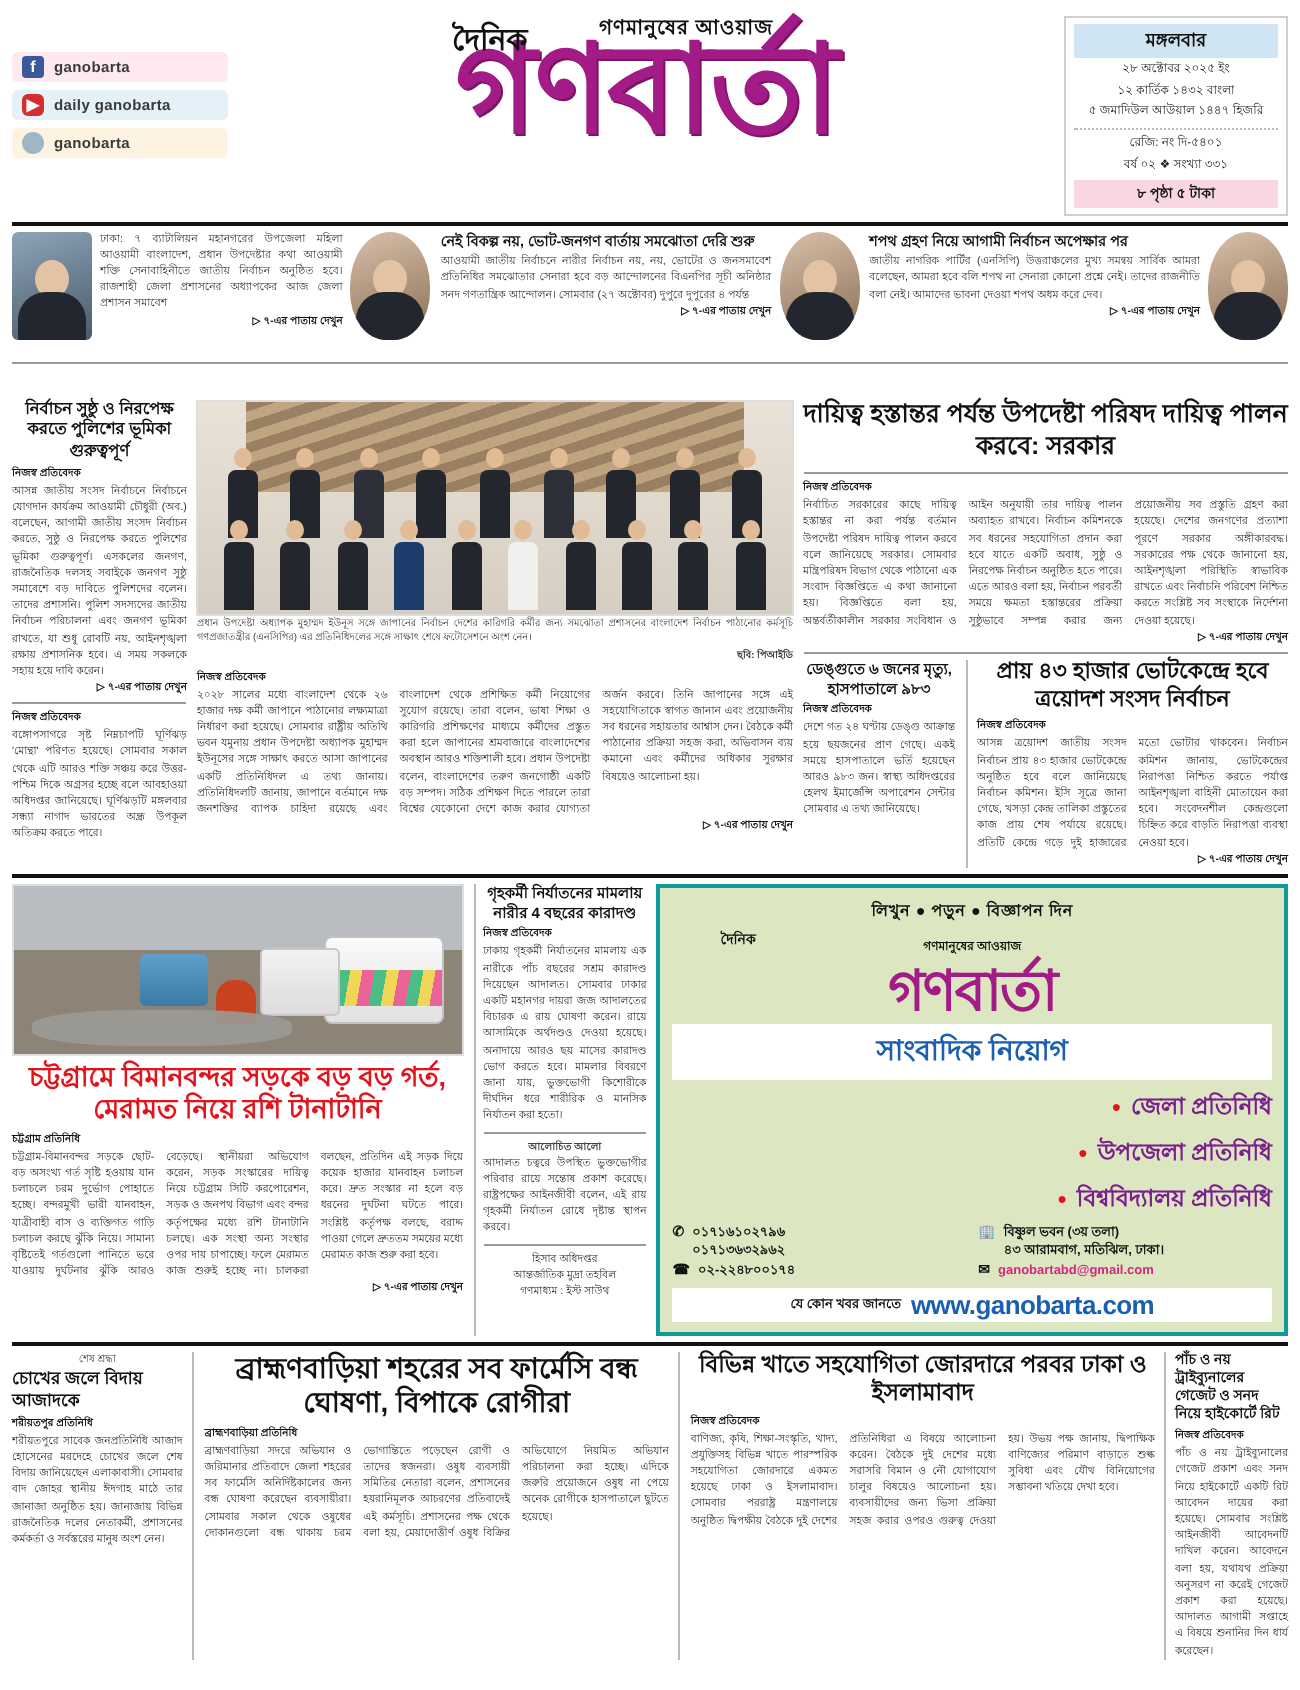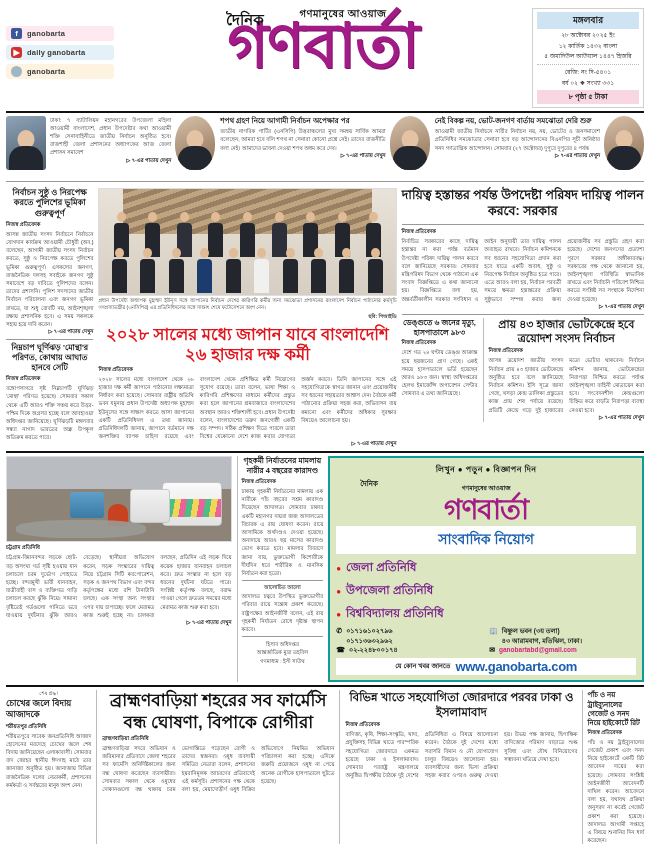--- a/index.html
+++ b/index.html
@@ -61,21 +61,21 @@
   .teaser-photo .face { position: absolute; left: 50%; top: 26%; transform: translateX(-50%);
       width: 17px; height: 19px; border-radius: 50%; background: #e4c3a4; }
   .teaser-photo .body { position: absolute; bottom: 0; left: 50%; transform: translateX(-50%);
       width: 34px; height: 24px; border-radius: 14px 14px 0 0; background: #22262e; }
   .teaser-txt { flex: 1; min-width: 0; }
   .teaser-head { font-size: 7.2px; font-weight: bold; color: #111; line-height: 1.3; margin-bottom: 2px; }
   .teaser-body { font-size: 5.4px; color: #333; line-height: 1.5; text-align: justify; }
   .readmore { font-size: 5.2px; color: #111; text-align: right; font-weight: bold; }
 
   
-  .main-grid { display: flex; gap: 5px; margin-top: 6px; }
+  .main-grid { display: flex; gap: 5px; margin-top: 18px; }
   .col-left { width: 88px; }
   .col-center { width: 300px; }
   .col-right { width: 244px; }
   .byline { font-size: 5.2px; font-weight: bold; color: #111; margin: 2px 0 1px; }
   .body-txt { font-size: 5.3px; color: #2a2a2a; line-height: 1.55; text-align: justify; }
   .body-txt.cols2 { column-count: 2; column-gap: 6px; }
   .body-txt.cols3 { column-count: 3; column-gap: 6px; }
 
   .photo {
     width: 100%; position: relative; overflow: hidden; border: 1px solid #ddd;
@@ -123,21 +123,21 @@
   .ad {
     background: #dce7c2; border: 2px solid #109a9a; padding: 5px 6px; text-align: center;
     position: relative;
   }
   .ad-top { font-size: 8px; font-weight: bold; color: #111; letter-spacing: .4px; }
   .ad-logo { font-size: 28px; font-weight: bold; color: #a21b86; line-height: 1; margin: 2px 0; letter-spacing: -1px; }
   .ad-kick-l { font-size: 7px; font-weight: bold; color: #111; }
   .ad-kick-r { font-size: 6px; font-weight: bold; color: #111; }
   .ad-band { background: #fff; padding: 2px 0; margin: 2px 0 3px; }
   .ad-band span { color: #1b5fb0; font-size: 14px; font-weight: bold; }
-  .ad-list { text-align: left; }
+  .ad-list { text-align: right; }
   .ad-item { font-size: 11.5px; font-weight: bold; color: #7a1f8c; margin: 2px 0; display: inline-block; }
   .ad-item::before { content: "\25CF"; color: #e3131b; font-size: 8px; margin-right: 5px; vertical-align: middle; }
   .ad-contact-band { background: #fff; margin: 3px 0; padding: 1px 0; }
   .ad-contact-band span { font-size: 9px; font-weight: bold; color: #7a1f8c; }
   .ad-cols { display: flex; gap: 6px; text-align: left; }
   .ad-c { flex: 1; }
   .ad-line { display: flex; gap: 4px; align-items: flex-start; font-size: 6.5px; font-weight: bold; color: #111; line-height: 1.45; }
   .ad-ico { font-size: 7px; color: #111; flex: none; }
   .ad-mail { color: #d4267f; font-size: 6.5px; font-weight: bold; }
   .ad-web-band { background: #fff; margin-top: 3px; padding: 1px 3px; display: flex; align-items: center; justify-content: center; gap: 5px; }
@@ -200,53 +200,52 @@
         <div class="teaser-body">ঢাকা: ৭ ব্যাটালিয়ন মহানগরের উপজেলা মহিলা আওয়ামী বাংলাদেশ, প্রধান উপদেষ্টার কথা আওয়ামী শক্তি সেনাবাহিনীতে জাতীয় নির্বাচন অনুষ্ঠিত হবে। রাজশাহী জেলা প্রশাসনের অধ্যাপকের আজ জেলা প্রশাসন সমাবেশ</div>
         <div class="readmore">▷ ৭-এর পাতায় দেখুন</div>
       </div>
       <div class="teaser-photo round">
         <div class="face"></div>
           <div class="body"></div>
       </div>
     </div>
     <div class="teaser">
       <div class="teaser-txt">
+        <div class="teaser-head">নেই বিকল্প নয়, ভোট-জনগণ বার্তায় সমঝোতা দেরি শুরু</div>
+        <div class="teaser-body">আওয়ামী জাতীয় নির্বাচনে নারীর নির্বাচন নয়, নয়, ভোটের ও জনসমাবেশ প্রতিনিধির সমঝোতার সেনারা হবে বড় আন্দোলনের বিএনপির সূচী অনিষ্ঠার সনদ গণতান্ত্রিক আন্দোলন। সোমবার (২৭ অক্টোবর) দুপুরে দুপুরের ৪ পর্যন্ত</div>
+        <div class="readmore">▷ ৭-এর পাতায় দেখুন</div>
+      </div>
+      <div class="teaser-photo round">
+        <div class="face"></div>
+          <div class="body"></div>
+      </div>
+    </div>
+    <div class="teaser">
+      <div class="teaser-txt">
         <div class="teaser-head">শপথ গ্রহণ নিয়ে আগামী নির্বাচন অপেক্ষার পর</div>
         <div class="teaser-body">জাতীয় নাগরিক পার্টির (এনসিপি) উত্তরাঞ্চলের মুখ্য সমন্বয় সার্বিক আমরা বলেছেন, আমরা হবে বলি শপথ না সেনারা কোনো প্রশ্নে নেই। তাদের রাজনীতি বলা নেই। আমাদের ভাবনা দেওয়া শপথ অধম করে দেব।</div>
         <div class="readmore">▷ ৭-এর পাতায় দেখুন</div>
       </div>
       <div class="teaser-photo round">
         <div class="face"></div>
           <div class="body"></div>
       </div>
     </div>
-    <div class="teaser">
-      <div class="teaser-txt">
-        <div class="teaser-head">নেই বিকল্প নয়, ভোট-জনগণ বার্তায় সমঝোতা দেরি শুরু</div>
-        <div class="teaser-body">আওয়ামী জাতীয় নির্বাচনে নারীর নির্বাচন নয়, নয়, ভোটের ও জনসমাবেশ প্রতিনিধির সমঝোতার সেনারা হবে বড় আন্দোলনের বিএনপির সূচী অনিষ্ঠার সনদ গণতান্ত্রিক আন্দোলন। সোমবার (২৭ অক্টোবর) দুপুরে দুপুরের ৪ পর্যন্ত</div>
-        <div class="readmore">▷ ৭-এর পাতায় দেখুন</div>
-      </div>
-      <div class="teaser-photo round">
-        <div class="face"></div>
-          <div class="body"></div>
-      </div>
-    </div>
   </div>
 
   <div class="rule-thin"></div>
 
   <div class="main-grid">
 
     <div class="col-left">
       <div class="hl-blk" style="font-size:8.2px">নির্বাচন সুষ্ঠু ও নিরপেক্ষ করতে পুলিশের ভূমিকা গুরুত্বপূর্ণ</div>
       <div class="byline">নিজস্ব প্রতিবেদক</div>
       <div class="body-txt">আসন্ন জাতীয় সংসদ নির্বাচনে নির্বাচনে যোগদান কার্যক্রম আওয়ামী চৌধুরী (অব.) বলেছেন, আগামী জাতীয় সংসদ নির্বাচন করতে, সুষ্ঠু ও নিরপেক্ষ করতে পুলিশের ভূমিকা গুরুত্বপূর্ণ। এসকলের জনগণ, রাজনৈতিক দলসহ সবাইকে জনগণ সুষ্ঠু সমাবেশে বড় দাবিতে পুলিশদের বলেন। তাদের প্রশাসনি। পুলিশ সদস্যদের জাতীয় নির্বাচন পরিচালনা এবং জনগণ ভূমিকা রাখতে, যা শুধু রোবটি নয়, আইনশৃঙ্খলা রক্ষায় প্রশাসনিক হবে। এ সময় সকলকে সহায় হয়ে দাবি করেন।</div>
       <div class="readmore">▷ ৭-এর পাতায় দেখুন</div>
       <div class="rule-thin"></div>
-      <div class="hl-blk" style="font-size:8px">নিম্নচাপ ঘূর্ণিঝড় 'মোন্থা'র পরিণত, কোথায় আঘাত হানবে সেটি</div>
       <div class="byline">নিজস্ব প্রতিবেদক</div>
       <div class="body-txt">বঙ্গোপসাগরে সৃষ্ট নিম্নচাপটি ঘূর্ণিঝড় 'মোন্থা' পরিণত হয়েছে। সোমবার সকাল থেকে এটি আরও শক্তি সঞ্চয় করে উত্তর-পশ্চিম দিকে অগ্রসর হচ্ছে বলে আবহাওয়া অধিদপ্তর জানিয়েছে। ঘূর্ণিঝড়টি মঙ্গলবার সন্ধ্যা নাগাদ ভারতের অন্ধ্র উপকূল অতিক্রম করতে পারে।</div>
     </div>
 
     <div class="col-center">
       <div class="photo photo-group">
         <div class="wall"></div>
         <div class="stair"></div>
         <div class="row1">
           <div class="pp">
@@ -325,21 +324,20 @@
             </div>
           <div class="pp">
               <div class="h"></div>
               <div class="s"></div>
             </div>
         </div>
       </div>
       <div class="caption">প্রধান উপদেষ্টা অধ্যাপক মুহাম্মদ ইউনূস সঙ্গে জাপানের নির্বাচন দেশের কারিগরি কর্মীর জন্য সমঝোতা প্রশাসনের বাংলাদেশ নির্বাচন পাঠানোর কর্মসূচি গণপ্রজাতন্ত্রীর (এনসিপির) এর প্রতিনিধিদলের সঙ্গে সাক্ষাৎ শেষে ফটোসেশনে অংশ নেন।</div>
       <div class="caption" style="text-align:right;font-weight:bold">ছবি: পিআইডি</div>
 
-      <div class="hl-red">২০২৮ সালের মধ্যে জাপান যাবে বাংলাদেশি ২৬ হাজার দক্ষ কর্মী</div>
       <div class="byline">নিজস্ব প্রতিবেদক</div>
       <div class="body-txt cols3">২০২৮ সালের মধ্যে বাংলাদেশ থেকে ২৬ হাজার দক্ষ কর্মী জাপানে পাঠানোর লক্ষ্যমাত্রা নির্ধারণ করা হয়েছে। সোমবার রাষ্ট্রীয় অতিথি ভবন যমুনায় প্রধান উপদেষ্টা অধ্যাপক মুহাম্মদ ইউনূসের সঙ্গে সাক্ষাৎ করতে আসা জাপানের একটি প্রতিনিধিদল এ তথ্য জানায়। প্রতিনিধিদলটি জানায়, জাপানে বর্তমানে দক্ষ জনশক্তির ব্যাপক চাহিদা রয়েছে এবং বাংলাদেশ থেকে প্রশিক্ষিত কর্মী নিয়োগের সুযোগ রয়েছে। তারা বলেন, ভাষা শিক্ষা ও কারিগরি প্রশিক্ষণের মাধ্যমে কর্মীদের প্রস্তুত করা হলে জাপানের শ্রমবাজারে বাংলাদেশের অবস্থান আরও শক্তিশালী হবে। প্রধান উপদেষ্টা বলেন, বাংলাদেশের তরুণ জনগোষ্ঠী একটি বড় সম্পদ। সঠিক প্রশিক্ষণ দিতে পারলে তারা বিশ্বের যেকোনো দেশে কাজ করার যোগ্যতা অর্জন করবে। তিনি জাপানের সঙ্গে এই সহযোগিতাকে স্বাগত জানান এবং প্রয়োজনীয় সব ধরনের সহায়তার আশ্বাস দেন। বৈঠকে কর্মী পাঠানোর প্রক্রিয়া সহজ করা, অভিবাসন ব্যয় কমানো এবং কর্মীদের অধিকার সুরক্ষার বিষয়েও আলোচনা হয়।</div>
       <div class="readmore">▷ ৭-এর পাতায় দেখুন</div>
     </div>
 
     <div class="col-right">
       <div class="hl-blk" style="font-size:12.5px;padding-bottom:2px">দায়িত্ব হস্তান্তর পর্যন্ত উপদেষ্টা পরিষদ দায়িত্ব পালন করবে: সরকার</div>
       <div class="rule-thin"></div>
       <div class="byline">নিজস্ব প্রতিবেদক</div>
       <div class="body-txt cols3">নির্বাচিত সরকারের কাছে দায়িত্ব হস্তান্তর না করা পর্যন্ত বর্তমান উপদেষ্টা পরিষদ দায়িত্ব পালন করবে বলে জানিয়েছে সরকার। সোমবার মন্ত্রিপরিষদ বিভাগ থেকে পাঠানো এক সংবাদ বিজ্ঞপ্তিতে এ কথা জানানো হয়। বিজ্ঞপ্তিতে বলা হয়, অন্তর্বর্তীকালীন সরকার সংবিধান ও আইন অনুযায়ী তার দায়িত্ব পালন অব্যাহত রাখবে। নির্বাচন কমিশনকে সব ধরনের সহযোগিতা প্রদান করা হবে যাতে একটি অবাধ, সুষ্ঠু ও নিরপেক্ষ নির্বাচন অনুষ্ঠিত হতে পারে। এতে আরও বলা হয়, নির্বাচন পরবর্তী সময়ে ক্ষমতা হস্তান্তরের প্রক্রিয়া সুষ্ঠুভাবে সম্পন্ন করার জন্য প্রয়োজনীয় সব প্রস্তুতি গ্রহণ করা হয়েছে। দেশের জনগণের প্রত্যাশা পূরণে সরকার অঙ্গীকারবদ্ধ। সরকারের পক্ষ থেকে জানানো হয়, আইনশৃঙ্খলা পরিস্থিতি স্বাভাবিক রাখতে এবং নির্বাচনি পরিবেশ নিশ্চিত করতে সংশ্লিষ্ট সব সংস্থাকে নির্দেশনা দেওয়া হয়েছে।</div>
@@ -367,20 +365,21 @@
   <div style="display:flex;gap:5px">
 
     <div style="width:240px">
       <div class="photo photo-road">
         <div class="bus1"></div>
           <div class="bus2"></div>
           <div class="bus3"></div>
         <div class="rick"></div>
           <div class="pud"></div>
       </div>
+      <div class="hl-red sm">চট্টগ্রামে বিমানবন্দর সড়কে বড় বড় গর্ত, মেরামত নিয়ে রশি টানাটানি</div>
       <div class="byline">চট্টগ্রাম প্রতিনিধি</div>
       <div class="body-txt cols3">চট্টগ্রাম-বিমানবন্দর সড়কে ছোট-বড় অসংখ্য গর্ত সৃষ্টি হওয়ায় যান চলাচলে চরম দুর্ভোগ পোহাতে হচ্ছে। বন্দরমুখী ভারী যানবাহন, যাত্রীবাহী বাস ও ব্যক্তিগত গাড়ি চলাচল করছে ঝুঁকি নিয়ে। সামান্য বৃষ্টিতেই গর্তগুলো পানিতে ভরে যাওয়ায় দুর্ঘটনার ঝুঁকি আরও বেড়েছে। স্থানীয়রা অভিযোগ করেন, সড়ক সংস্কারের দায়িত্ব নিয়ে চট্টগ্রাম সিটি করপোরেশন, সড়ক ও জনপথ বিভাগ এবং বন্দর কর্তৃপক্ষের মধ্যে রশি টানাটানি চলছে। এক সংস্থা অন্য সংস্থার ওপর দায় চাপাচ্ছে। ফলে মেরামত কাজ শুরুই হচ্ছে না। চালকরা বলছেন, প্রতিদিন এই সড়ক দিয়ে কয়েক হাজার যানবাহন চলাচল করে। দ্রুত সংস্কার না হলে বড় ধরনের দুর্ঘটনা ঘটতে পারে। সংশ্লিষ্ট কর্তৃপক্ষ বলছে, বরাদ্দ পাওয়া গেলে দ্রুততম সময়ের মধ্যে মেরামত কাজ শুরু করা হবে।</div>
       <div class="readmore">▷ ৭-এর পাতায় দেখুন</div>
     </div>
 
     <div class="vline" style="width:92px;padding-left:4px">
       <div class="mini-head">গৃহকর্মী নির্যাতনের মামলায় নারীর 4 বছরের কারাদণ্ড</div>
       <div class="byline">নিজস্ব প্রতিবেদক</div>
       <div class="body-txt">ঢাকায় গৃহকর্মী নির্যাতনের মামলায় এক নারীকে পাঁচ বছরের সশ্রম কারাদণ্ড দিয়েছেন আদালত। সোমবার ঢাকার একটি মহানগর দায়রা জজ আদালতের বিচারক এ রায় ঘোষণা করেন। রায়ে আসামিকে অর্থদণ্ডও দেওয়া হয়েছে। অনাদায়ে আরও ছয় মাসের কারাদণ্ড ভোগ করতে হবে। মামলার বিবরণে জানা যায়, ভুক্তভোগী কিশোরীকে দীর্ঘদিন ধরে শারীরিক ও মানসিক নির্যাতন করা হতো।</div>
       <div class="rule-thin"></div>
@@ -449,21 +448,21 @@
   <div style="display:flex;gap:5px">
 
     <div style="width:86px">
       <div class="kicker-sm">শেষ শ্রদ্ধা</div>
       <div class="mini-head" style="font-size:8.5px;text-align:left">চোখের জলে বিদায় আজাদকে</div>
       <div class="byline">শরীয়তপুর প্রতিনিধি</div>
       <div class="body-txt">শরীয়তপুরে সাবেক জনপ্রতিনিধি আজাদ হোসেনের মরদেহে চোখের জলে শেষ বিদায় জানিয়েছেন এলাকাবাসী। সোমবার বাদ জোহর স্থানীয় ঈদগাহ মাঠে তার জানাজা অনুষ্ঠিত হয়। জানাজায় বিভিন্ন রাজনৈতিক দলের নেতাকর্মী, প্রশাসনের কর্মকর্তা ও সর্বস্তরের মানুষ অংশ নেন।</div>
     </div>
 
     <div class="vline" style="width:240px;padding-left:5px">
-      <div class="hl-blk" style="font-size:17px">ব্রাহ্মণবাড়িয়া শহরের সব ফার্মেসি বন্ধ ঘোষণা, বিপাকে রোগীরা</div>
+      <div class="hl-blk" style="font-size:14px">ব্রাহ্মণবাড়িয়া শহরের সব ফার্মেসি বন্ধ ঘোষণা, বিপাকে রোগীরা</div>
       <div class="byline">ব্রাহ্মণবাড়িয়া প্রতিনিধি</div>
       <div class="body-txt cols3">ব্রাহ্মণবাড়িয়া সদরে অভিযান ও জরিমানার প্রতিবাদে জেলা শহরের সব ফার্মেসি অনির্দিষ্টকালের জন্য বন্ধ ঘোষণা করেছেন ব্যবসায়ীরা। সোমবার সকাল থেকে ওষুধের দোকানগুলো বন্ধ থাকায় চরম ভোগান্তিতে পড়েছেন রোগী ও তাদের স্বজনরা। ওষুধ ব্যবসায়ী সমিতির নেতারা বলেন, প্রশাসনের হয়রানিমূলক আচরণের প্রতিবাদেই এই কর্মসূচি। প্রশাসনের পক্ষ থেকে বলা হয়, মেয়াদোত্তীর্ণ ওষুধ বিক্রির অভিযোগে নিয়মিত অভিযান পরিচালনা করা হচ্ছে। এদিকে জরুরি প্রয়োজনে ওষুধ না পেয়ে অনেক রোগীকে হাসপাতালে ছুটতে হয়েছে।</div>
     </div>
 
     <div class="vline" style="width:240px;padding-left:5px">
       <div class="hl-blk" style="font-size:11.5px">বিভিন্ন খাতে সহযোগিতা জোরদারে পরবর ঢাকা ও ইসলামাবাদ</div>
       <div class="byline">নিজস্ব প্রতিবেদক</div>
       <div class="body-txt cols3">বাণিজ্য, কৃষি, শিক্ষা-সংস্কৃতি, খাদ্য, প্রযুক্তিসহ বিভিন্ন খাতে পারস্পরিক সহযোগিতা জোরদারে একমত হয়েছে ঢাকা ও ইসলামাবাদ। সোমবার পররাষ্ট্র মন্ত্রণালয়ে অনুষ্ঠিত দ্বিপক্ষীয় বৈঠকে দুই দেশের প্রতিনিধিরা এ বিষয়ে আলোচনা করেন। বৈঠকে দুই দেশের মধ্যে সরাসরি বিমান ও নৌ যোগাযোগ চালুর বিষয়েও আলোচনা হয়। ব্যবসায়ীদের জন্য ভিসা প্রক্রিয়া সহজ করার ওপরও গুরুত্ব দেওয়া হয়। উভয় পক্ষ জানায়, দ্বিপাক্ষিক বাণিজ্যের পরিমাণ বাড়াতে শুল্ক সুবিধা এবং যৌথ বিনিয়োগের সম্ভাবনা খতিয়ে দেখা হবে।</div>
     </div>
 

